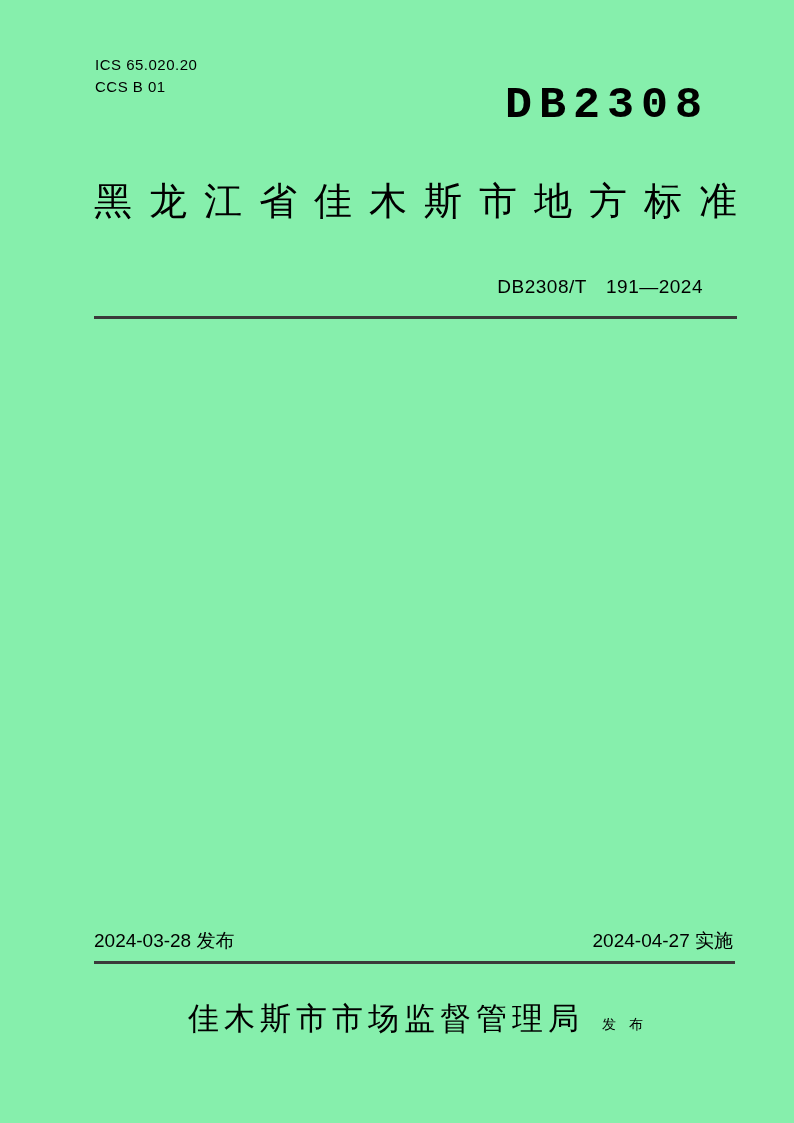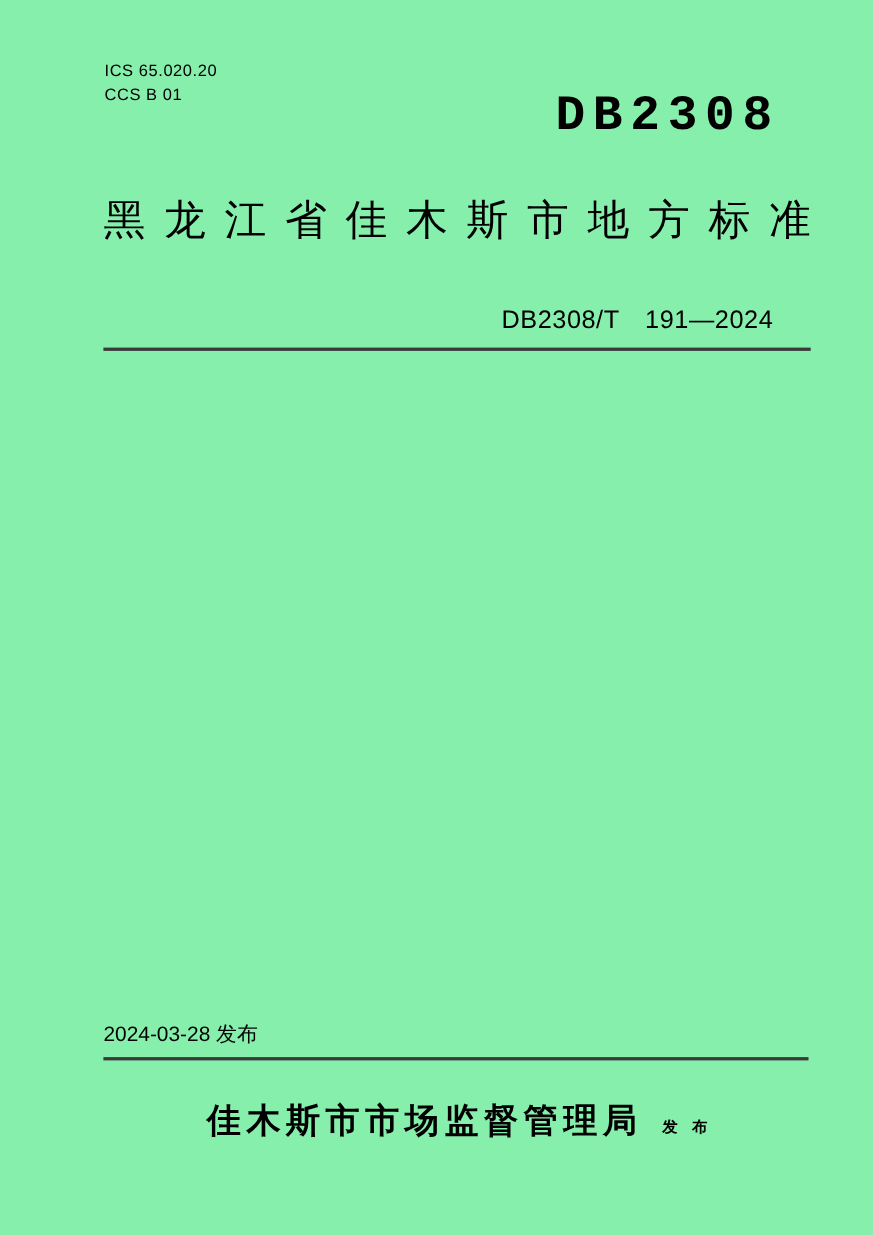--- a/index.html
+++ b/index.html
@@ -26,21 +26,21 @@
     letter-spacing: 7px; margin-right: -7px;
     white-space: nowrap;
   }
   .org-title {
     position: absolute; left: 94px; top: 180px; width: 643px;
     display: flex; justify-content: space-between;
     font-size: 38px; line-height: 1.15; white-space: nowrap;
   }
   .std-no {
     position: absolute; top: 274px; right: 91px;
-    font-size: 23px; line-height: 1.4; letter-spacing: 0.5px;
+    font-size: 19px; line-height: 1.4; letter-spacing: 0.5px;
     white-space: pre;
   }
   .rule {
     position: absolute; left: 94px; width: 643px; height: 3px;
     background: #3a3a3a;
   }
   .rule-top { top: 316px; }
   .rule-bottom { top: 961px; width: 641px; }
   .doc-title {
     position: absolute; left: 94px; top: 431px; width: 643px;
@@ -50,21 +50,20 @@
   .dates-row {
     position: absolute; left: 94px; top: 927px; width: 643px;
     display: flex; justify-content: space-between;
     font-size: 19px; line-height: 1.5; gap: 16px;
   }
   .dates-row .implement { padding-right: 4px; }
   .publisher-row {
     position: absolute; left: 94px; top: 1000px; width: 643px;
     display: flex; justify-content: center; align-items: baseline;
     white-space: nowrap;
-    font-weight: bold;
   }
   .publisher-name {
     font-family: "Liberation Serif", "DejaVu Serif", serif;
     font-size: 31px; line-height: 1.25; letter-spacing: 5px;
   }
   .publish-label {
     font-size: 14px; letter-spacing: 13px; margin-left: 18px;
     margin-right: -13px;
   }
 </style>
@@ -95,20 +94,21 @@
       <span>准</span>
     </div>
 
   <div class="std-no">DB2308/T　191—2024</div>
 
   <div class="rule rule-top"></div>
 
 
   <div class="dates-row">
     <span class="issue">2024-03-28 发布</span>
+    <span class="implement">2024-04-27 实施</span>
   </div>
 
   <div class="rule rule-bottom"></div>
 
   <div class="publisher-row">
     <span class="publisher-name">佳木斯市市场监督管理局</span>
     <span class="publish-label">发布</span>
   </div>
 
 </div>

